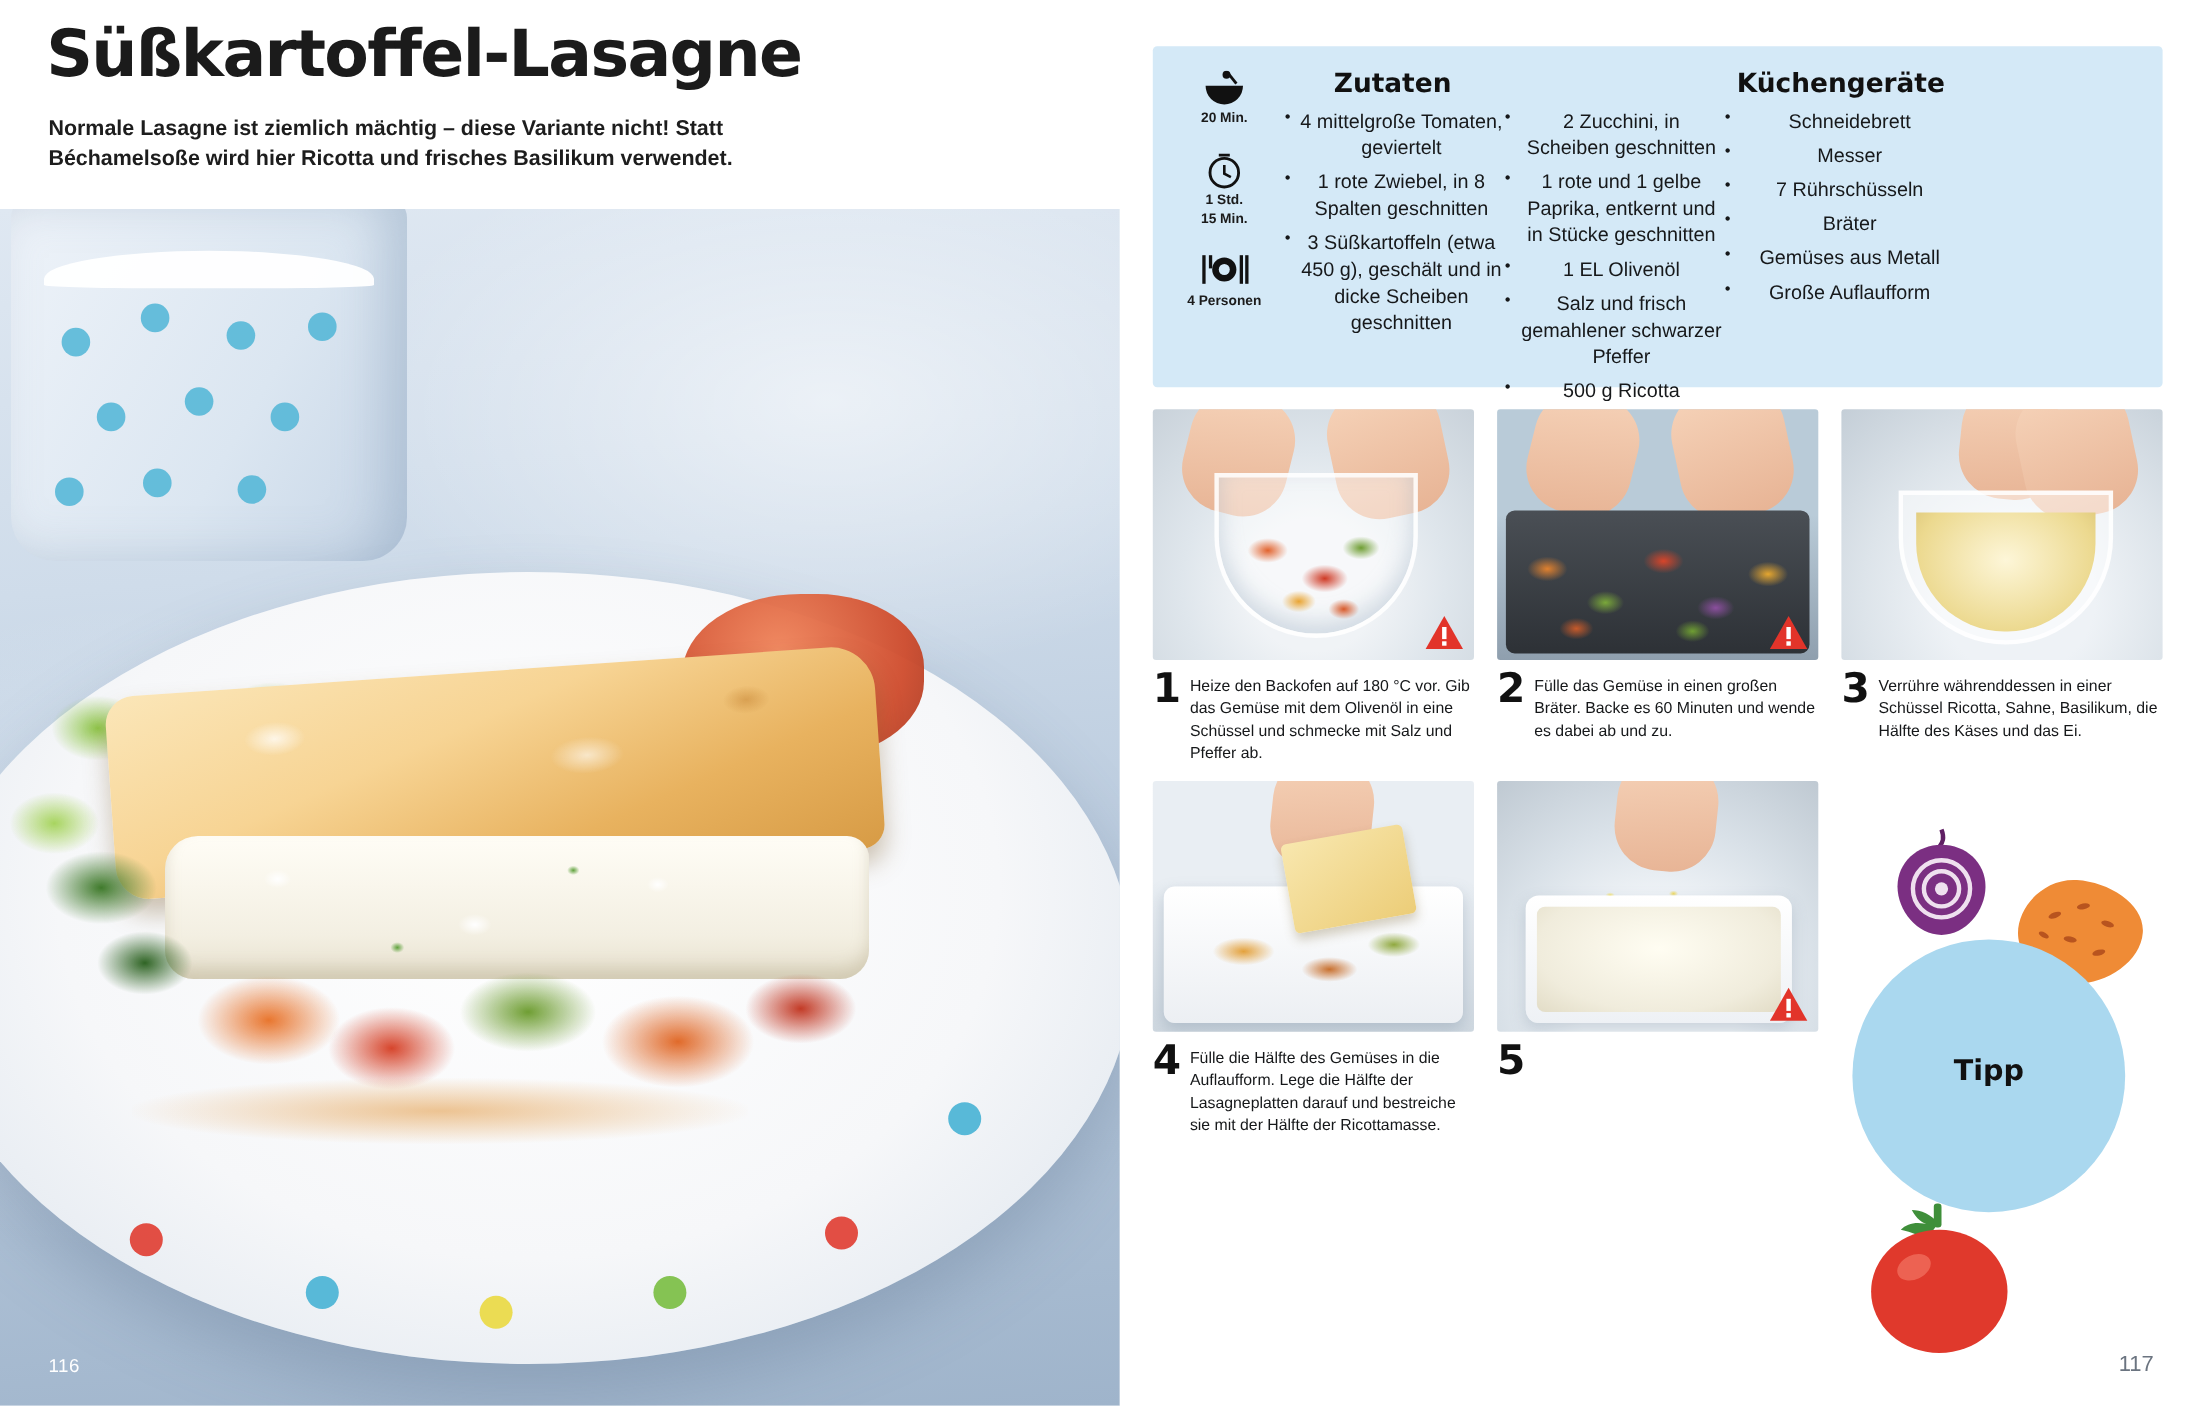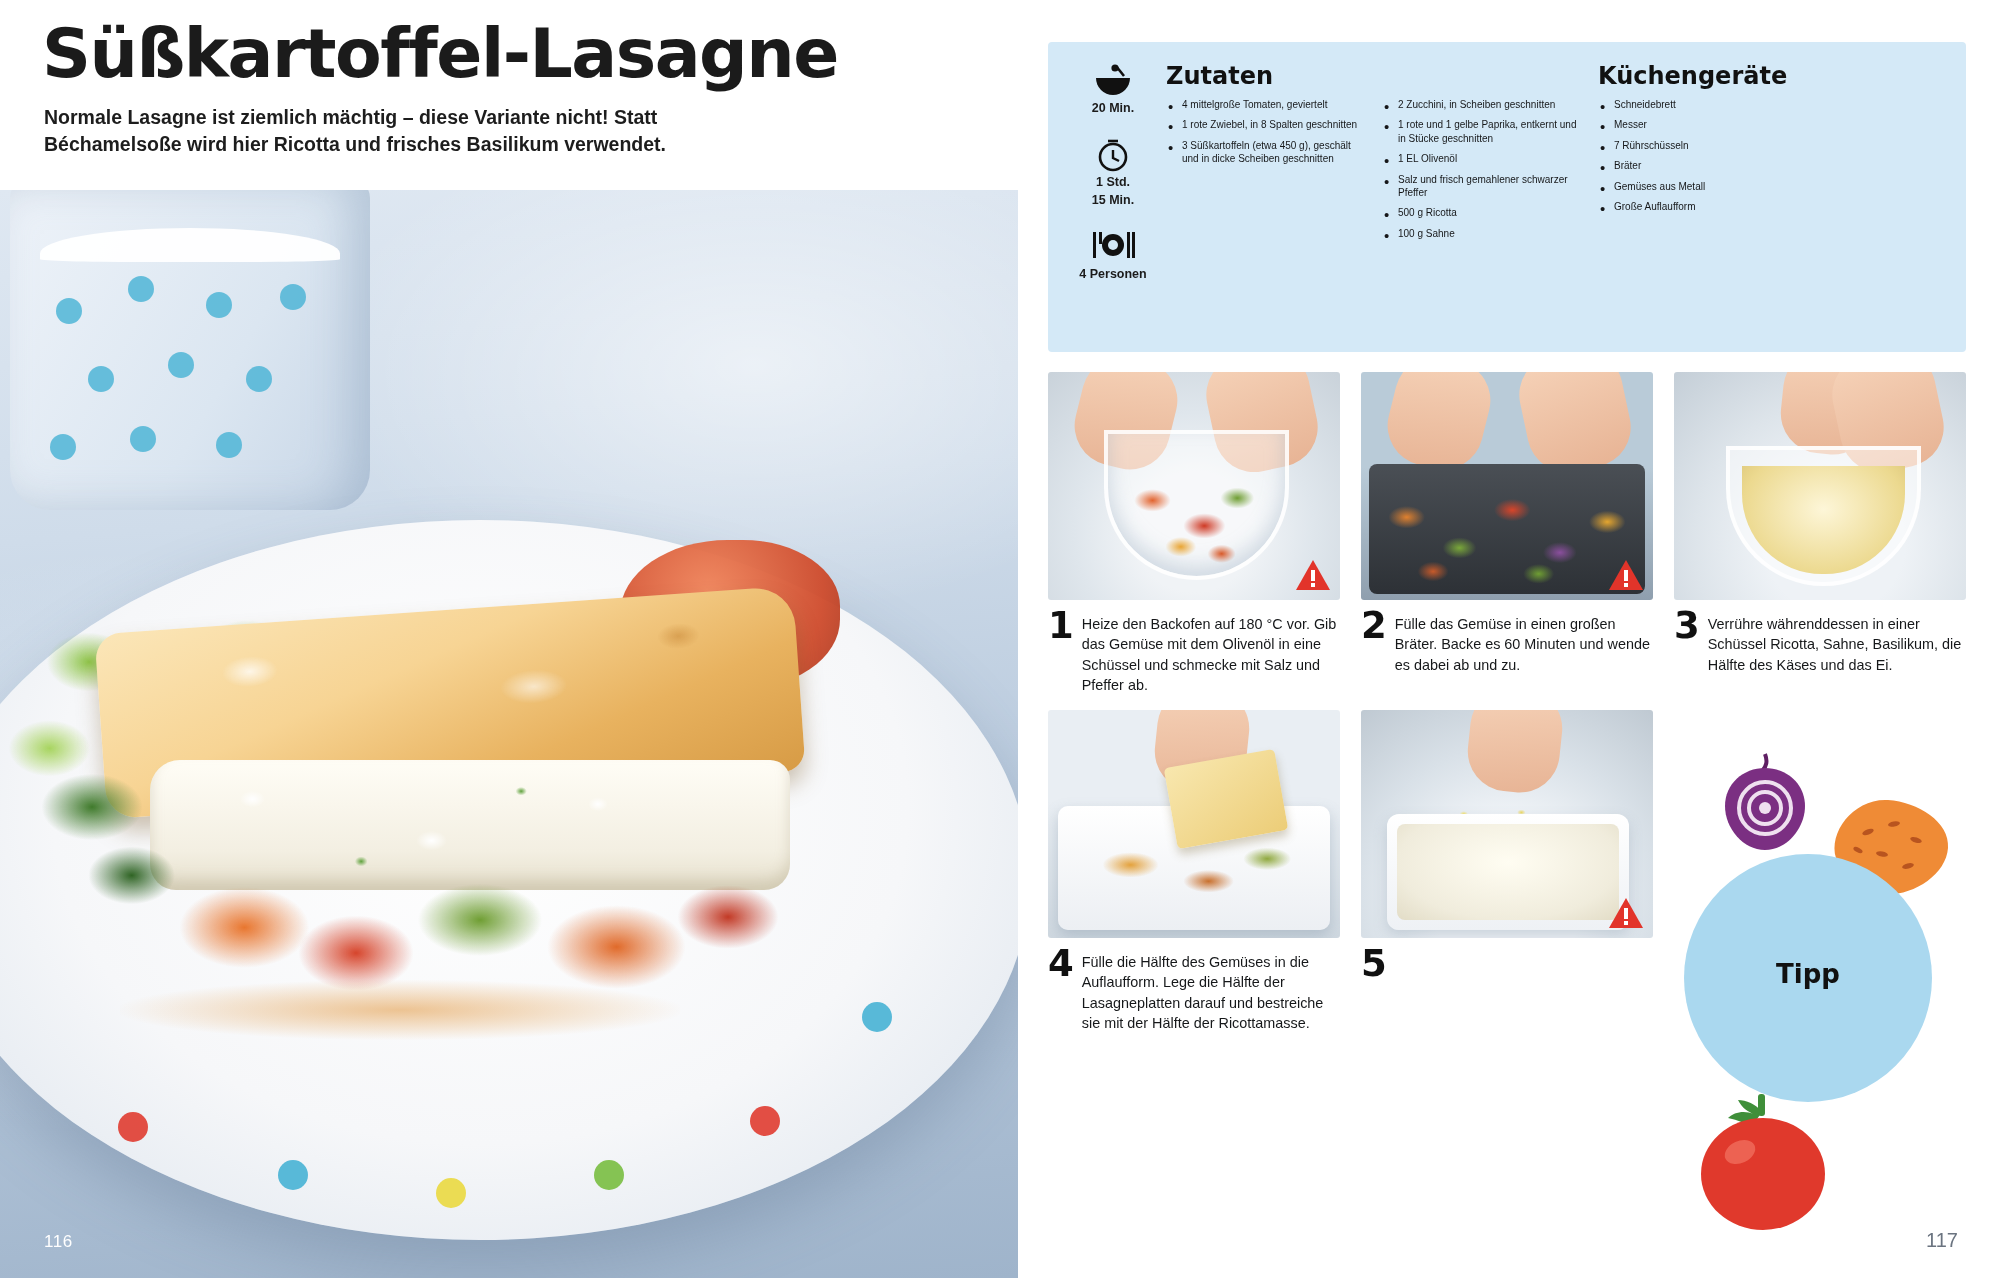--- a/index.html
+++ b/index.html
@@ -13,21 +13,21 @@
 
   
   .page-left {
     position: relative;
     width: 1018px; height: 1278px;
     background: #ffffff;
     flex: 0 0 1018px;
   }
   .title {
     position: absolute; left: 42px; top: 14px;
-    font-size: 68px; font-weight: 700; letter-spacing: -1.5px;
+    font-size: 59px; font-weight: 700; letter-spacing: -1.5px;
     color: #1b1b1b; font-family: "DejaVu Sans", sans-serif;
     white-space: nowrap;
   }
   .subtitle {
     position: absolute; left: 44px; top: 104px; width: 740px;
     font-size: 19.5px; font-weight: 700; line-height: 1.38;
     color: #1d1d1d;
   }
   .hero {
     position: absolute; left: 0; top: 190px; width: 1018px; height: 1088px;
@@ -152,33 +152,33 @@
     position: absolute; left: 22px; top: 22px; width: 86px;
     display: flex; flex-direction: column; align-items: center; gap: 22px;
   }
   .icon-item { text-align: center; }
   .icon-item .glyph { display: block; height: 34px; }
   .icon-item .cap {
     font-size: 12.5px; font-weight: 700; color: #1b1b1b; line-height: 1.15; margin-top: 3px;
   }
   .ing-cols {
     position: absolute; left: 118px; top: 20px; right: 14px; bottom: 10px;
-    display: flex; gap: 16px;
+    display: flex;  text-align: center;
   }
   .ing-col { width: 200px; }
   .ing-col.wide { width: 215px; }
   .ing-head {
     font-size: 24px; font-weight: 700; color: #111; margin-bottom: 8px;
     font-family: "DejaVu Sans", sans-serif;
   }
   .ing-head.spacer { visibility: hidden; }
   ul.bullets { list-style: none; }
   ul.bullets li {
     position: relative; padding-left: 16px; margin-bottom: 7px;
-    font-size: 10px; line-height: 1.34; color: #16181a;
+    font-size: 18px; line-height: 1.34; color: #16181a;
   }
   ul.bullets li::before {
     content: "•"; position: absolute; left: 2px; top: -1px; font-size: 15px; color: #16181a;
   }
 
   
   .steps {
     position: absolute; left: 30px; top: 372px; width: 918px;
     display: grid; grid-template-columns: 292px 292px 292px; gap: 14px 21px;
   }

